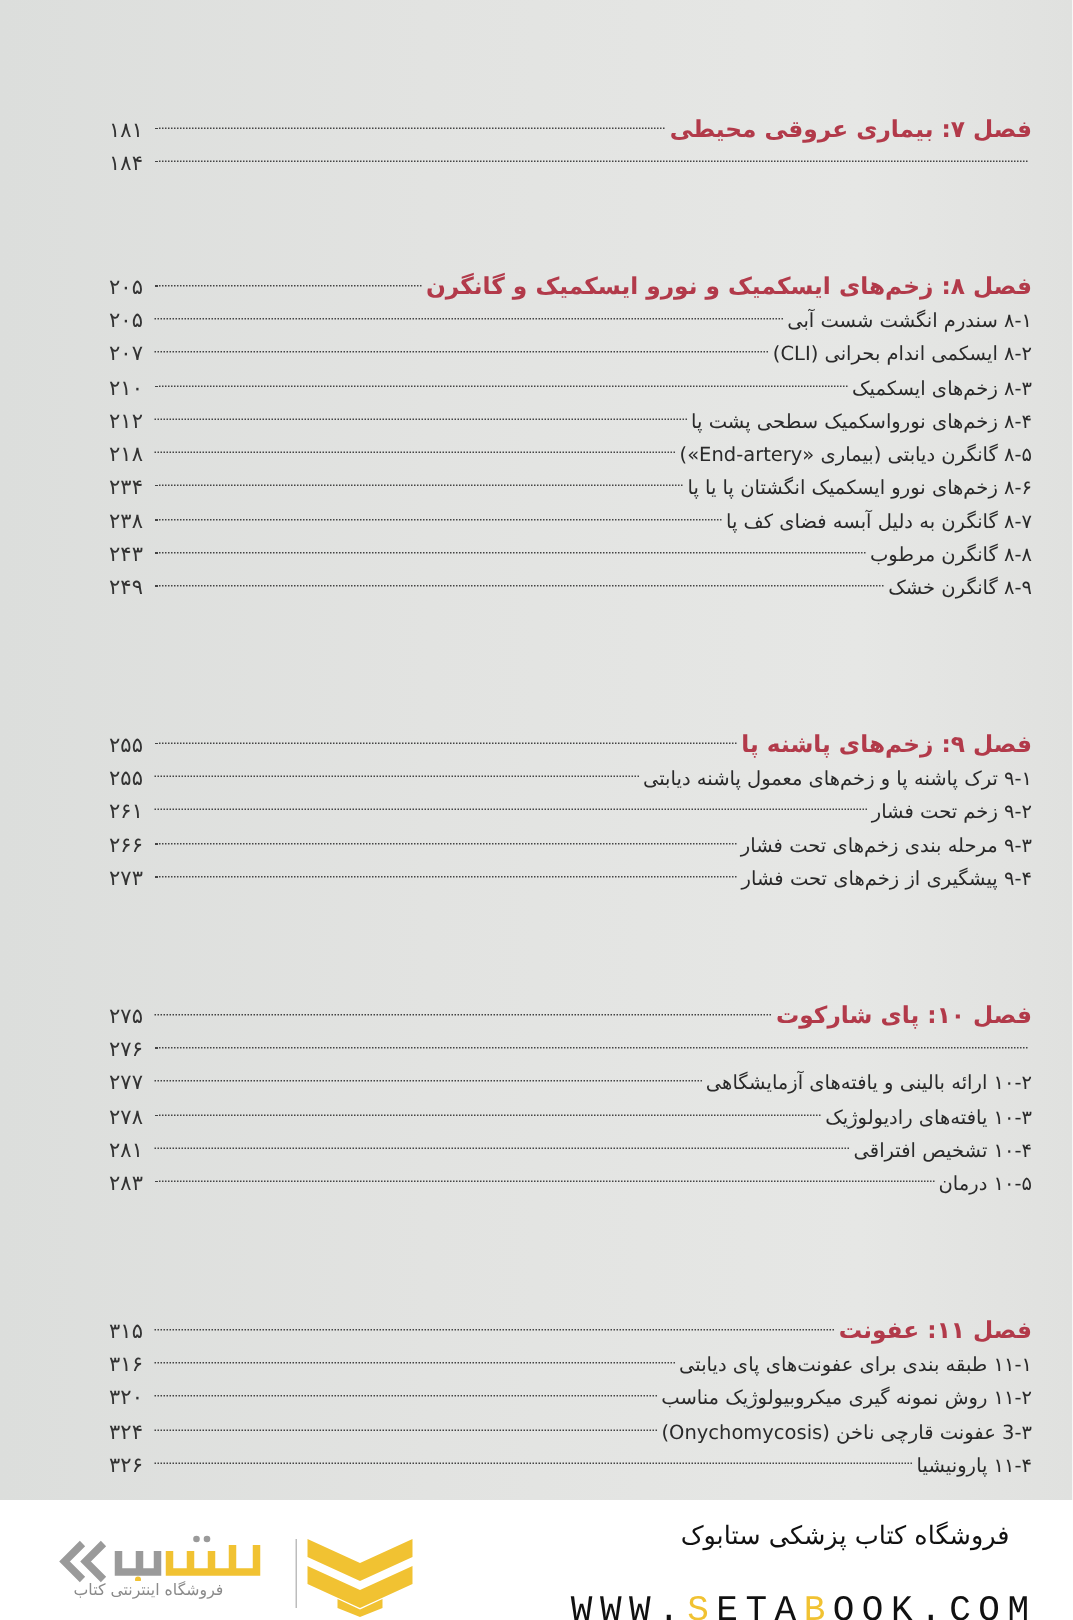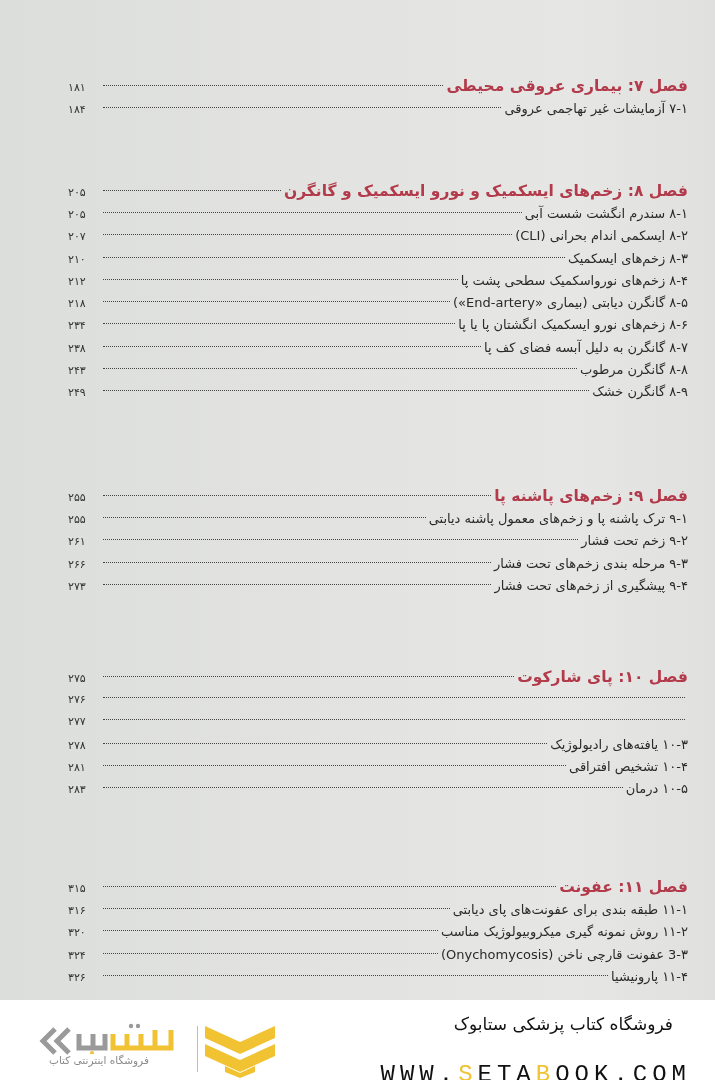--- a/index.html
+++ b/index.html
@@ -53,22 +53,22 @@
     .row .dots {
       flex: 1 1 auto;
       border-bottom: 1.6px dotted #444;
       margin: 0 3px 0 3px;
       position: relative;
       top: -5px;
       min-width: 10px;
     }
     .row .page-no {
       flex: 0 0 32px;
-      text-align: left;
-      font-size: 11px;
+      text-align: center;
+      font-size: 14px;
       color: #333;
       direction: rtl;
     }
     
     .footer {
       position: absolute;
       left: 0; top: 1000px;
       width: 715px;
       height: 80px;
       background: #ffffff;
@@ -121,21 +121,20 @@
 
 <div class="page">
 
   <div class="section" style="top:74px;">
     <div class="row chapter">
       <span class="label">فصل ۷: بیماری عروقی محیطی</span>
       <span class="dots"></span>
       <span class="page-no">۱۸۱</span>
     </div>
     <div class="row">
-      <span class="label">۷-۱ آزمایشات غیر تهاجمی عروقی</span>
       <span class="dots"></span>
       <span class="page-no">۱۸۴</span>
     </div>
   </div>
 
   <div class="section" style="top:179px;">
     <div class="row chapter">
       <span class="label">فصل ۸: زخم‌های ایسکمیک و نورو ایسکمیک و گانگرن</span>
       <span class="dots"></span>
       <span class="page-no">۲۰۵</span>
@@ -219,20 +218,21 @@
     <div class="row chapter">
       <span class="label">فصل ۱۰: پای شارکوت</span>
       <span class="dots"></span>
       <span class="page-no">۲۷۵</span>
     </div>
     <div class="row">
       <span class="dots"></span>
       <span class="page-no">۲۷۶</span>
     </div>
     <div class="row">
+      <span class="label">۱۰-۲ ارائه بالینی و یافته‌های آزمایشگاهی</span>
       <span class="dots"></span>
       <span class="page-no">۲۷۷</span>
     </div>
     <div class="row">
       <span class="label">۱۰-۳ یافته‌های رادیولوژیک</span>
       <span class="dots"></span>
       <span class="page-no">۲۷۸</span>
     </div>
     <div class="row">
       <span class="label">۱۰-۴ تشخیص افتراقی</span>

